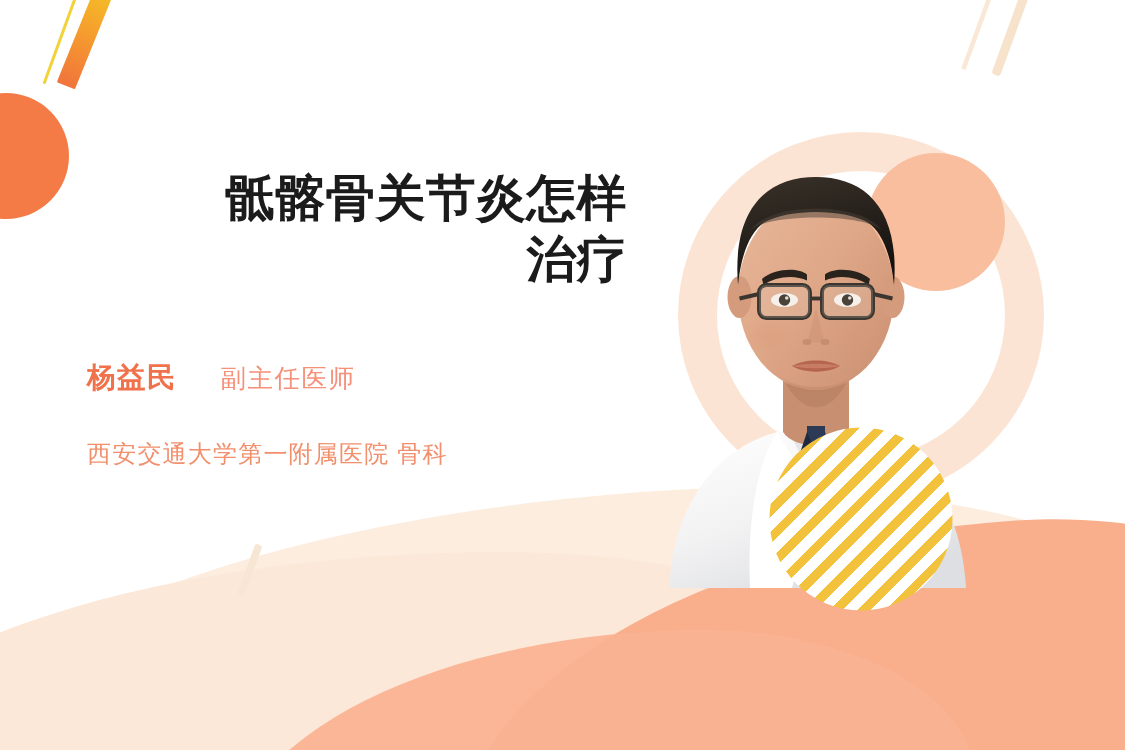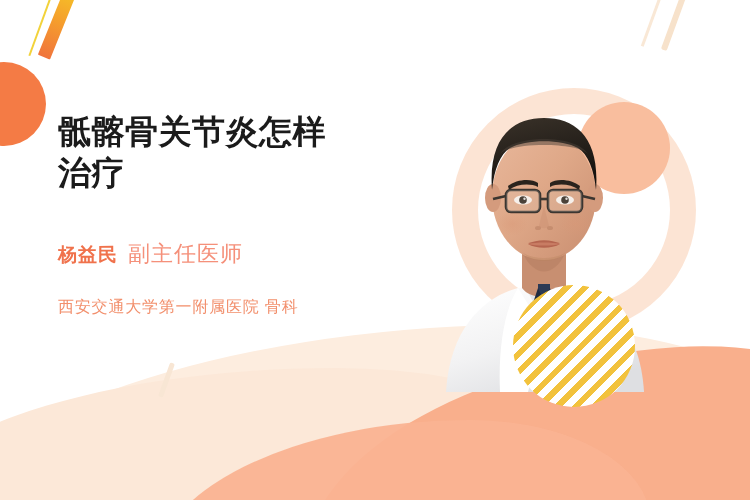--- a/index.html
+++ b/index.html
@@ -171,35 +171,36 @@
     width: 360px;
   }
   .headline {
     font-size: 33px;
     line-height: 1.23;
     font-weight: 700;
     color: #1B1B1B;
     letter-spacing: .5px;
     white-space: pre-line;
     margin: 0;
+    text-align: right;
   }
   .doctor-line {
     margin-top: 46px;
     display: flex;
     align-items: baseline;
-    gap: 10px;
+    gap: 29px;
   }
   .doctor-name {
     font-size: 19px;
     font-weight: 700;
     color: #F0724C;
     letter-spacing: 1px;
   }
   .doctor-rank {
-    font-size: 22px;
+    font-size: 17px;
     font-weight: 400;
     color: #F5907A;
     letter-spacing: 1px;
   }
   .hospital-line {
     margin-top: 28px;
     font-size: 16px;
     color: #F28F6C;
     letter-spacing: .8px;
   }

